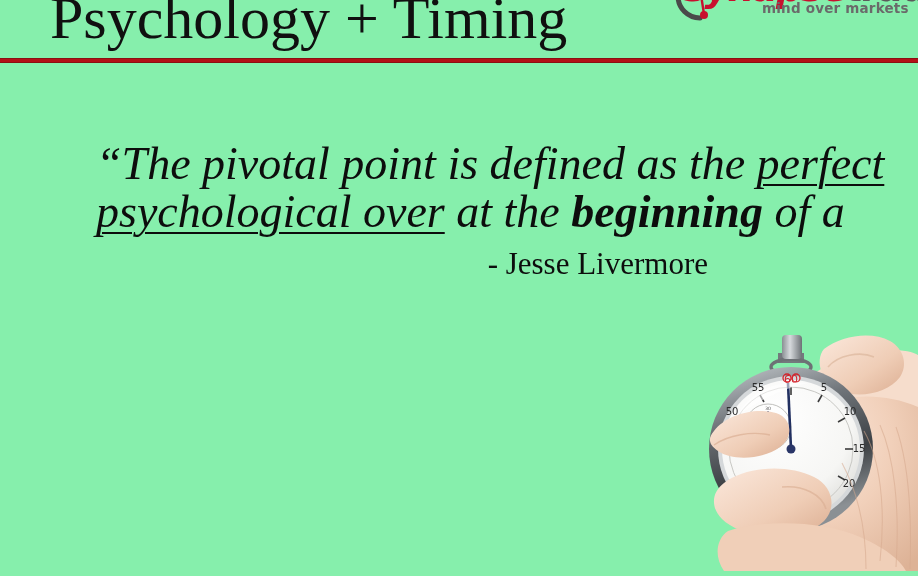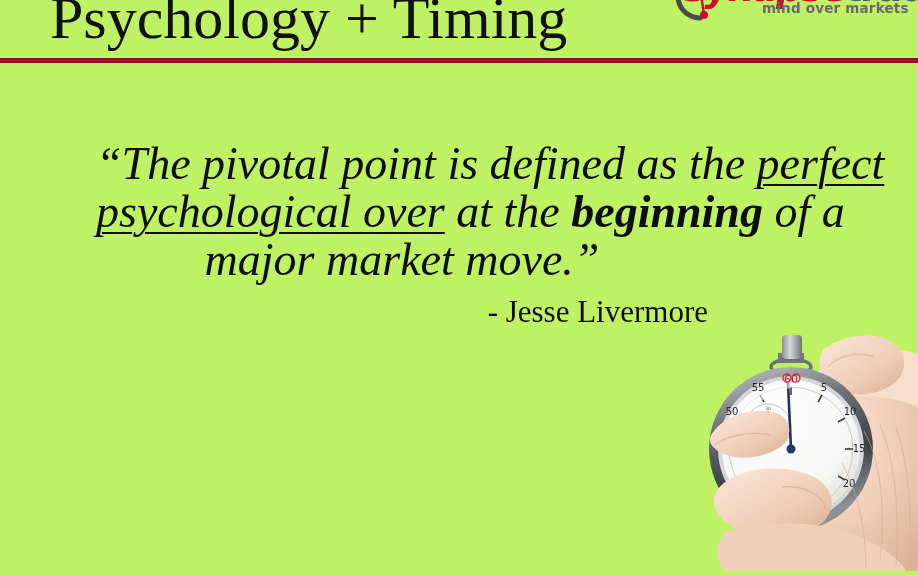--- a/index.html
+++ b/index.html
@@ -4,21 +4,21 @@
 <style>
   html, body {
     margin: 0;
     padding: 0;
     background: #ffffff;
   }
   .slide {
     position: relative;
     width: 918px;
     height: 576px;
-    background: #bef264;
+    background: #86efac;
     overflow: hidden;
     font-family: "Liberation Serif", serif;
   }
 
   
   .slide-title {
     position: absolute;
     left: 50px;
     top: -16px;
     font-family: "Liberation Serif", serif;
@@ -148,21 +148,20 @@
   <div class="quote-block">
 
     <div class="quote-line">
       <span>“The pivotal point is defined as the </span><span class="em-underline">perfect</span>
     </div>
 
     <div class="quote-line">
       <span class="em-underline">psychological over</span><span> at the </span><span class="em-bold">beginning</span><span> of a</span>
     </div>
 
-    <div class="quote-line">major market move.”</div>
 
     <div class="attribution">- Jesse Livermore</div>
   </div>
 
   <div class="photo">
     <svg width="290" height="340" viewBox="0 0 290 340">
       <defs>
         <radialGradient id="skinG" cx="45%" cy="35%" r="80%">
           <stop offset="0%" stop-color="#fae3d4"></stop>
           <stop offset="55%" stop-color="#f0cdb6"></stop>

